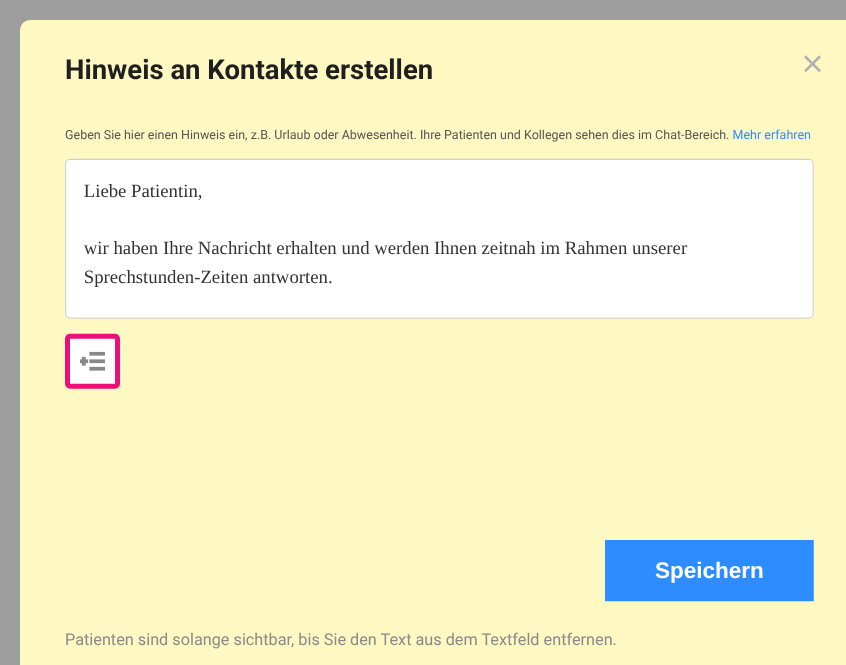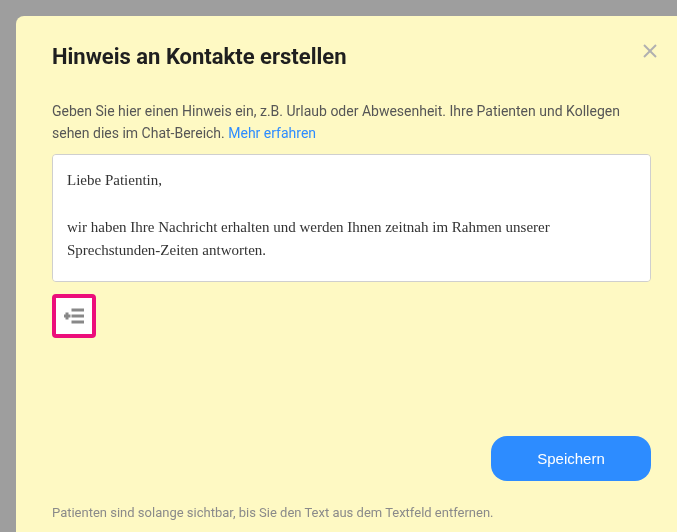--- a/index.html
+++ b/index.html
@@ -40,21 +40,21 @@
     stroke: #b0b0b0;
     stroke-width: 2;
   }
   .modal-title {
     font-size: 22px;
     font-weight: 700;
     color: #1f1f1f;
     margin-bottom: 32px;
   }
   .description {
-    font-size: 14px;
+    font-size: 10px;
     color: #565656;
     line-height: 1.55;
     margin-bottom: 10px;
   }
   .description a {
     color: #2d8cff;
     text-decoration: none;
   }
   .textarea {
     width: 100%;
@@ -89,23 +89,23 @@
   .footer-row {
     margin-top: auto;
     display: flex;
     flex-direction: column;
     align-items: flex-end;
   }
   .save-btn {
     background: #2d8cff;
     color: #fff;
     border: none;
-    border-radius: 16px;
-    font-size: 15px;
-    font-weight: 400;
+    border-radius: 0;
+    font-size: 18px;
+    font-weight: 700;
     padding: 14px 40px;
     cursor: pointer;
     min-width: 160px;
   }
   .footer-note {
     font-size: 13px;
     color: #8a8a8a;
     margin-top: 24px;
     align-self: flex-start;
     width: 100%;

